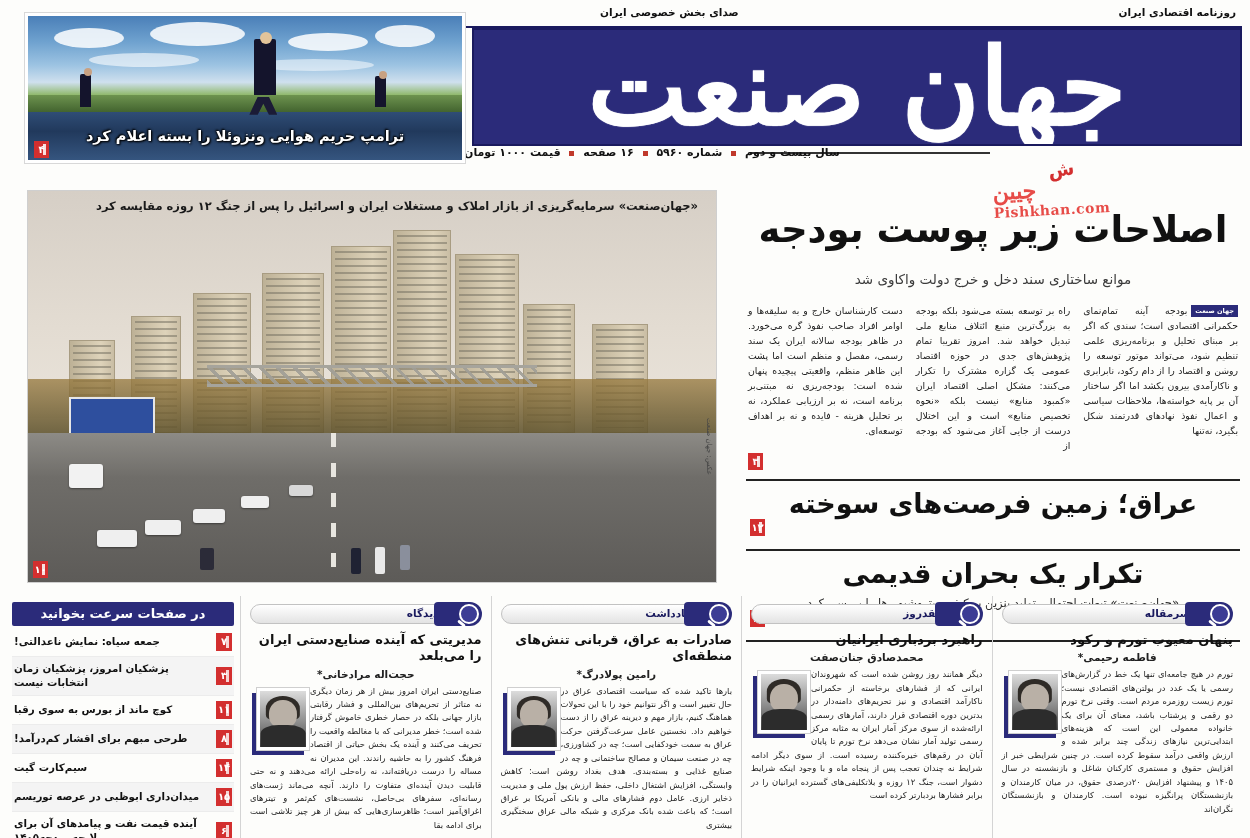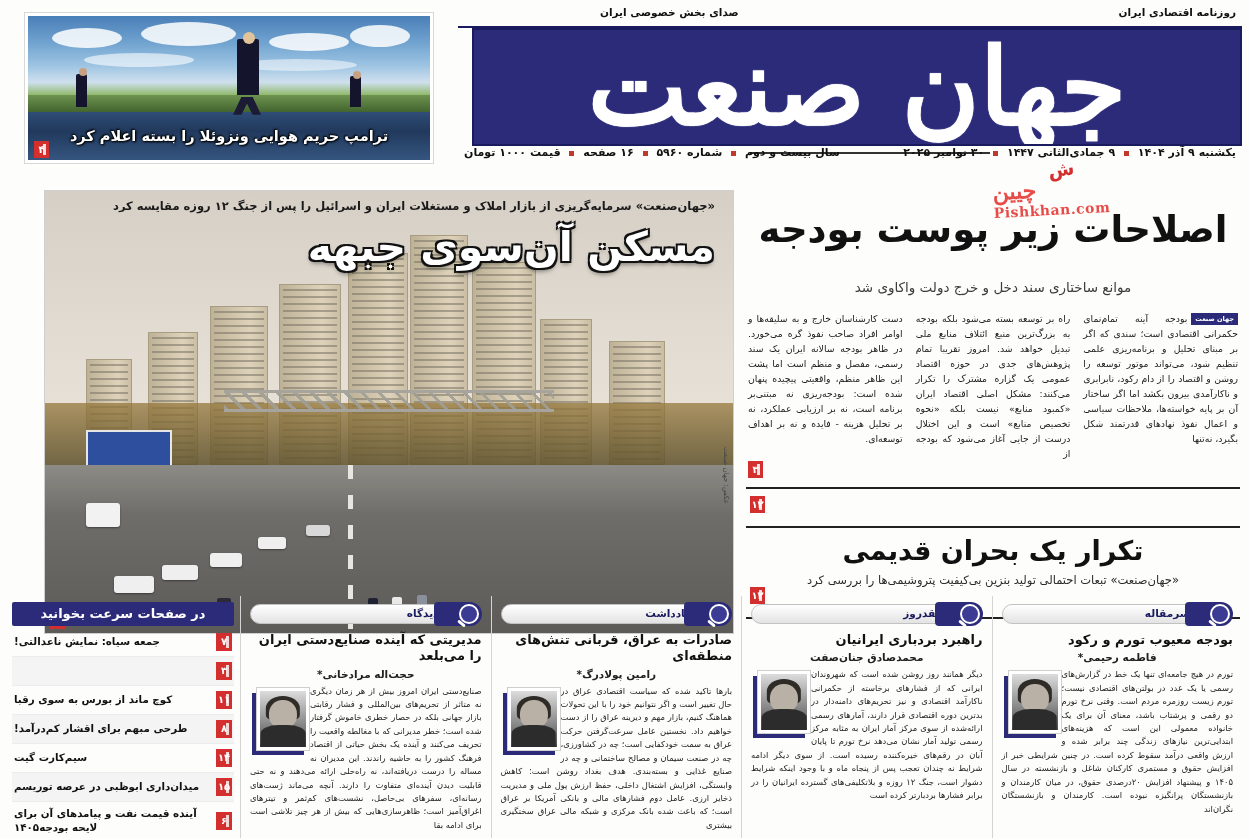--- a/index.html
+++ b/index.html
@@ -69,21 +69,21 @@
     position: absolute; top: 146px; left: 14px;
     font-size: 11px; font-weight: bold; color: #111;
     white-space: nowrap; direction: rtl;
   }
   .sq { display: inline-block; width: 5px; height: 5px;
         background: #c0392b; margin: 0 5px; vertical-align: middle; }
 
   
   .toplead {
     position: absolute; top: 12px; left: 24px;
-    width: 410px; height: 152px;
+    width: 442px; height: 152px;
     border: 1px solid #d8d8d8; background: #fff;
     padding: 3px; overflow: hidden;
   }
   .toplead-img {
     position: relative; width: 100%; height: 100%;
     overflow: hidden;
     background: linear-gradient(to bottom,
         #4a7fb8 0%, #6fa2cf 18%, #9cc3e2 34%,
         #cfe0ee 46%, #8fb86a 55%, #5e7f3f 62%,
         #3b5c8a 70%, #2e4a70 100%);
@@ -117,22 +117,22 @@
     color: #fff; font-size: 10px; font-weight: bold;
     text-align: center; line-height: 17px;
   }
   .pg-badge::after {
     content: ""; position: absolute; right: 3px; top: 3px;
     width: 3px; height: 11px; background: #fff; opacity: .85;
   }
 
   
   .mainphoto {
-    position: absolute; top: 190px; left: 44px;
-    width: 690px; height: 444px;
+    position: absolute; top: 190px; left: 27px;
+    width: 690px; height: 393px;
     border: 1px solid #cfcfcf; background: #efe9e2;
     overflow: hidden;
   }
   .mp-sky {
     position: absolute; top: 0; left: 0; right: 0; height: 58%;
     background: linear-gradient(to bottom,#d6cfc6,#e3dcd2 60%,#e9e3da);
   }
   .mp-kicker {
     position: absolute; top: 8px; right: 18px; left: 60px;
     text-align: right; direction: rtl;
@@ -199,21 +199,21 @@
     position: absolute; top: 192px; right: 8px;
     width: 498px; height: 392px;
   }
   .lead-title {
     text-align: center; direction: rtl;
     font-size: 37px; font-weight: bold; color: #111;
     line-height: 1.1; margin-top: 18px; letter-spacing: -1px;
   }
   .lead-sub {
     text-align: center; direction: rtl; color: #3b3b3b;
-    font-size: 13.5px; margin-top: 28px; font-weight: normal;
+    font-size: 13.5px; margin-top: 20px; font-weight: normal;
   }
   .lead-body {
     display: flex; direction: rtl; gap: 13px;
     margin-top: 16px; padding: 0 4px;
   }
   .lead-body .col {
     flex: 1; font-size: 9.3px; line-height: 1.62;
     text-align: justify; color: #1a1a1a; direction: rtl;
   }
   .tagchip {
@@ -368,27 +368,20 @@
     <div class="mh-kicker-right">روزنامه اقتصادی ایران</div>
     <div class="mh-kicker-left">صدای بخش خصوصی ایران</div>
 
     <div class="mh-plate">
       <div class="mh-logo">جهان صنعت</div>
     </div>
     <div class="mh-red-mark">ش</div>
 
     <div class="mh-bottomrule"></div>
 
-    <div class="mh-dateline">
-      <span>یکشنبه ۹ آذر ۱۴۰۴</span>
-      <span class="sq"></span>
-      <span>۹ جمادی‌الثانی ۱۴۴۷</span>
-      <span class="sq"></span>
-      <span>۳۰ نوامبر ۲۰۲۵</span>
-    </div>
 
     <div class="mh-issue">
       <span>سال بیست و دوم</span>
       <span class="sq"></span>
       <span>شماره ۵۹۶۰</span>
       <span class="sq"></span>
       <span>۱۶ صفحه</span>
       <span class="sq"></span>
       <span>قیمت ۱۰۰۰ تومان</span>
     </div>
@@ -450,21 +443,20 @@
     <div class="mp-car" style="left:31%;bottom:19%;width:28px;height:12px;"></div>
     <div class="mp-car" style="left:38%;bottom:22%;width:24px;height:11px;background:#d8d8d8;"></div>
     <div class="mp-car" style="left:6%;bottom:24%;width:34px;height:24px;background:#f2f2f2;"></div>
 
     <div class="mp-ped" style="left:47%;bottom:2%;width:10px;height:26px;background:#1f2233;"></div>
     <div class="mp-ped" style="left:50.5%;bottom:2%;width:10px;height:27px;background:#e9e9e9;"></div>
     <div class="mp-ped" style="left:54%;bottom:3%;width:10px;height:25px;background:#8a8f9c;"></div>
     <div class="mp-ped" style="left:25%;bottom:3%;width:14px;height:22px;background:#2b2b38;"></div>
 
     <div class="mp-kicker">«جهان‌صنعت» سرمایه‌گریزی از بازار املاک و مستغلات ایران و اسرائیل را پس از جنگ ۱۲ روزه مقایسه کرد</div>
-    <div class="mp-title">مسکن آن‌سوی جبهه</div>
     <div class="mp-credit">عکس: جهان صنعت</div>
     <div class="pg-badge" style="left:5px;bottom:4px;">۱۰</div>
   </div>
 
   <div class="rightcol">
 
     <div>
       <div class="lead-title">اصلاحات زیر پوست بودجه</div>
       <div class="lead-sub">موانع ساختاری سند دخل و خرج دولت واکاوی شد</div>
       <div class="lead-body">
@@ -475,20 +467,21 @@
         <div class="col">دست کارشناسان خارج و به سلیقه‌ها و اوامر افراد صاحب نفوذ گره می‌خورد. در ظاهر بودجه سالانه ایران یک سند رسمی، مفصل و منظم است اما پشت این ظاهر منظم، واقعیتی پیچیده پنهان شده است: بودجه‌ریزی نه مبتنی‌بر برنامه است، نه بر ارزیابی عملکرد، نه بر تحلیل هزینه - فایده و نه بر اهداف توسعه‌ای.</div>
       </div>
       <div class="item-foot">
         <div class="pg-badge" style="left:4px;top:0;">۳</div>
       </div>
     </div>
 
     <div class="hrule"></div>
 
     <div class="item-block">
+      <div class="item-title">عراق؛ زمین فرصت‌های سوخته</div>
       <div class="item-foot">
         <div class="pg-badge">۱۲</div>
       </div>
     </div>
 
     <div class="hrule"></div>
 
     <div class="item-block">
       <div class="item-title">تکرار یک بحران قدیمی</div>
       <div class="item-sub">«جهان‌صنعت» تبعات احتمالی تولید بنزین بی‌کیفیت پتروشیمی‌ها را بررسی کرد</div>
@@ -504,21 +497,21 @@
 
     <div class="opcol">
       <div class="op-header">
         <div class="op-tab">
           <span>سرمقاله</span>
         </div>
         <div class="op-badge">
           <div class="lens"></div>
         </div>
       </div>
-      <div class="op-title">بودجه معیوب تورم و رکود</div>
+      <div class="op-title">پنهان معیوب تورم و رکود</div>
       <div class="op-author">فاطمه رحیمی*</div>
       <div class="op-text">
         <div class="op-portrait">
           <div class="face"></div>
             <div class="hair"></div>
             <div class="head"></div>
             <div class="body"></div>
         </div>
         <span>تورم در هیچ جامعه‌ای تنها یک خط در گزارش‌های رسمی یا یک عدد در بولتن‌های اقتصادی نیست؛ تورم زیست روزمره مردم است. وقتی نرخ تورم دو رقمی و پرشتاب باشد، معنای آن برای یک خانواده معمولی این است که هزینه‌های ابتدایی‌ترین نیازهای زندگی چند برابر شده و ارزش واقعی درآمد سقوط کرده است. در چنین شرایطی خبر از افزایش حقوق و مستمری کارکنان شاغل و بازنشسته در سال ۱۴۰۵ و پیشنهاد افزایش ۲۰درصدی حقوق، در میان کارمندان و بازنشستگان پرانگیزه نبوده است. کارمندان و بازنشستگان نگران‌اند</span>
       </div>
@@ -592,20 +585,21 @@
 
     <div class="opcol sidecol">
       <div class="side-head">در صفحات سرعت بخوانید</div>
       <div class="side-list">
         <div class="side-row">
           <div class="side-pg">۷</div>
           <div class="side-txt">جمعه سیاه: نمایش ناعدالتی!</div>
         </div>
         <div class="side-row">
           <div class="side-pg">۳</div>
+          <div class="side-txt">پزشکیان امروز، پزشکیان زمان انتخابات نیست</div>
         </div>
         <div class="side-row">
           <div class="side-pg">۱۱</div>
           <div class="side-txt">کوچ ماند از بورس به سوی رقبا</div>
         </div>
         <div class="side-row">
           <div class="side-pg">۸</div>
           <div class="side-txt">طرحی مبهم برای اقشار کم‌درآمد!</div>
         </div>
         <div class="side-row">

